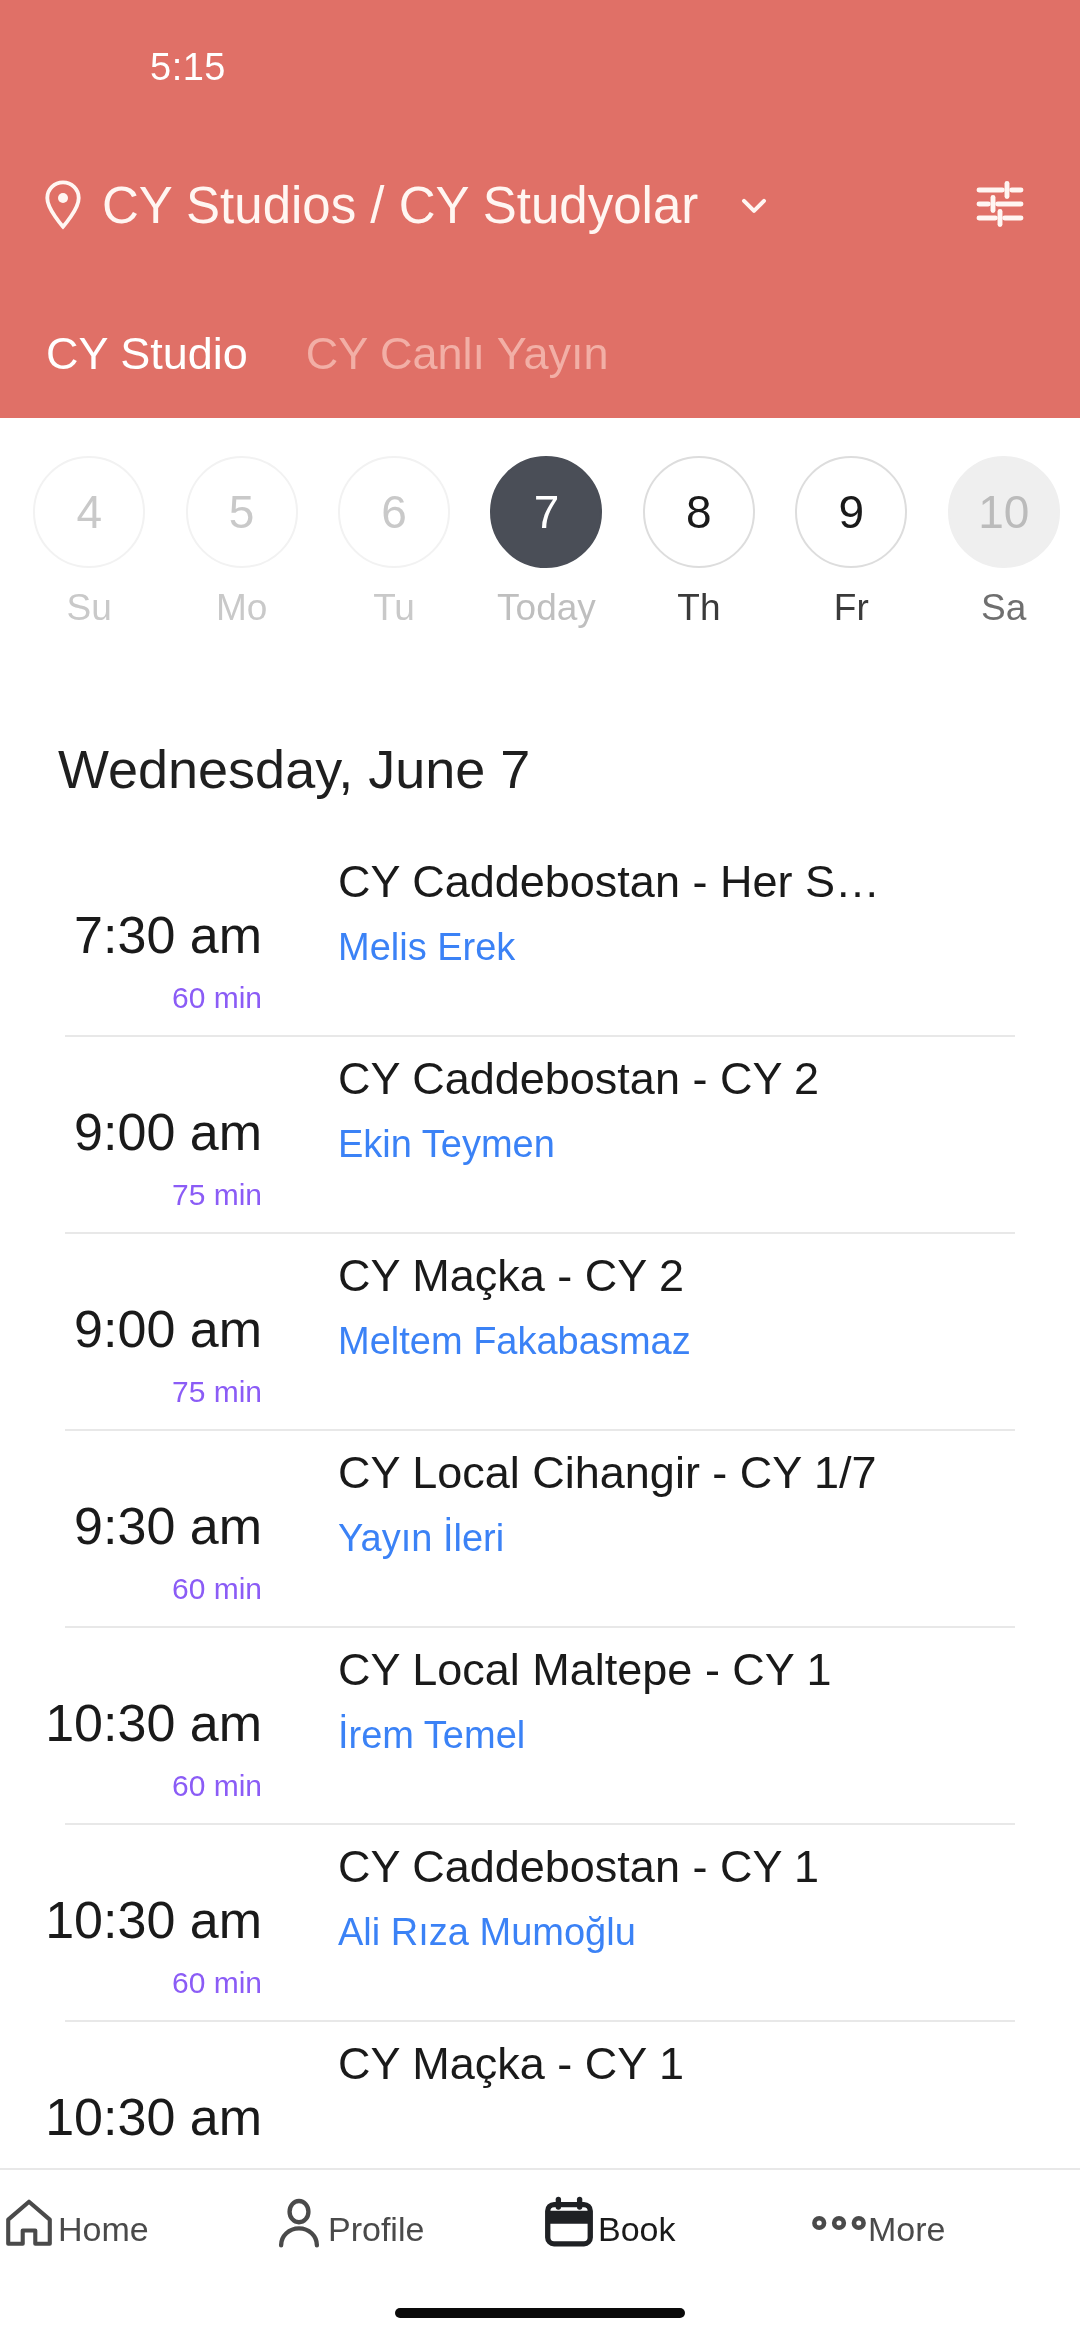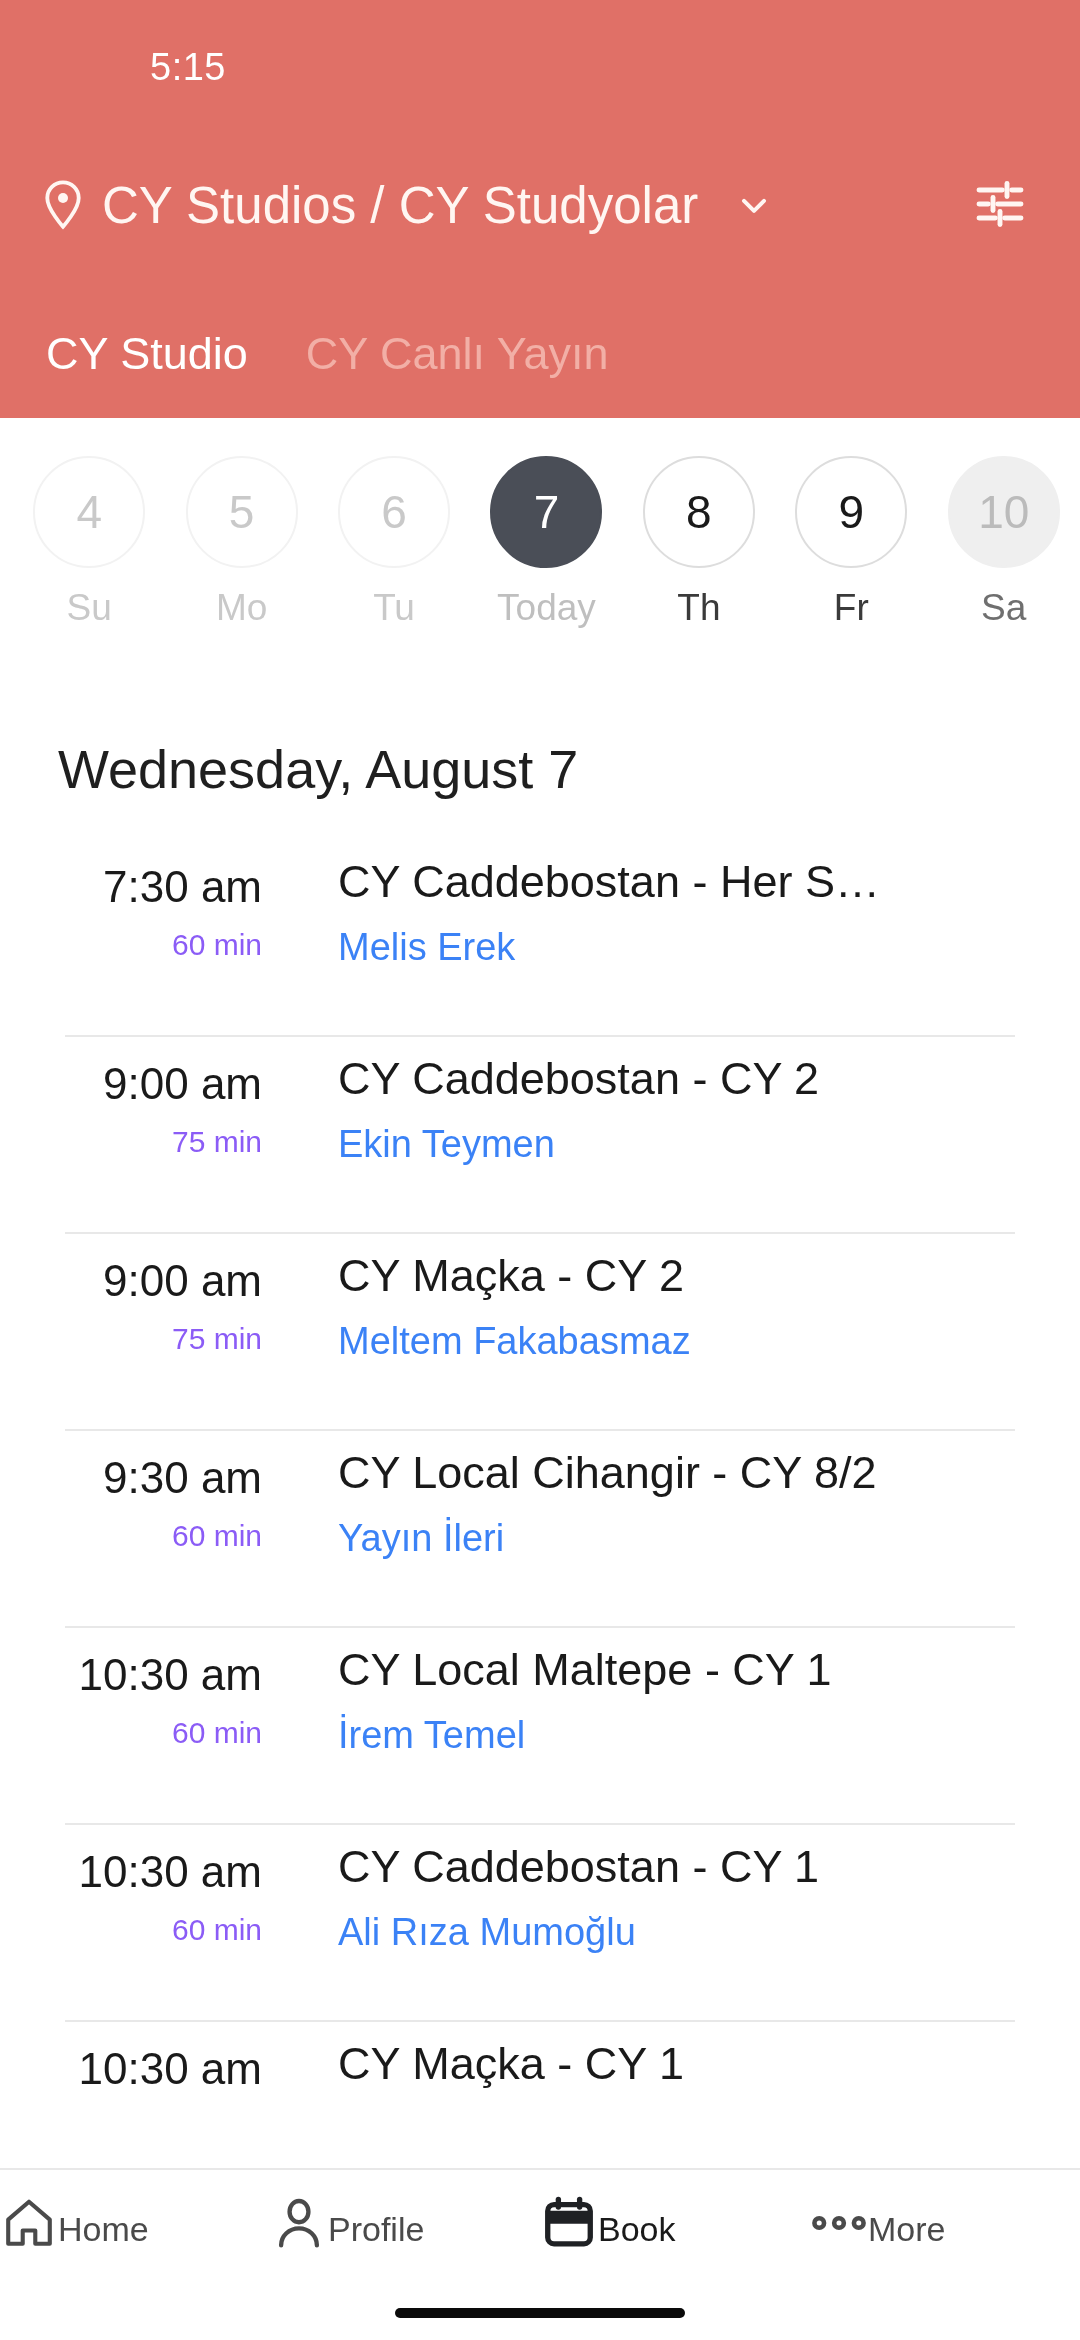--- a/index.html
+++ b/index.html
@@ -81,21 +81,21 @@
   }
   .row { position:relative; height:197px; }
   .row .divider {
     position:absolute; bottom:0; left:65px; width:950px; height:2px;
     background:#E8E8E8;
   }
   .timecol {
     position:absolute; left:0; top:22px; width:262px;
     display:flex; flex-direction:column; align-items:flex-end;
   }
-  .time { font-size:44px; color:#1A1A1A; }
+  .time { font-size:52px; color:#1A1A1A;margin-top:43px; }
   .dur  { font-size:30px; color:#8b5cf6; margin-top:16px; }
   .infocol { position:absolute; left:338px; top:16px; right:30px; }
   .cls-name {
     font-size:45px; color:#1A1A1A; white-space:nowrap;
     overflow:hidden; text-overflow:ellipsis;
   }
   .cls-teacher { font-size:38px; color:#3b82f6; margin-top:18px; }
 
   
   .bottomnav {
@@ -182,21 +182,21 @@
       <div class="dayitem">
         <div class="daycircle dc-normal">9</div>
         <div class="daylabel dl-normal">Fr</div>
       </div>
       <div class="dayitem">
         <div class="daycircle dc-pressed">10</div>
         <div class="daylabel dl-pressed">Sa</div>
       </div>
     </div>
 
-  <div class="daytitle">Wednesday, August 7</div>
+  <div class="daytitle">Wednesday, June 7</div>
 
   <div class="list" id="classlist">
       <div class="row">
         <div class="timecol">
           <div class="time">7:30 am</div>
           <div class="dur">60 min</div>
         </div>
         <div class="infocol">
           <div class="cls-name">CY Caddebostan - Her S…</div>
           <div class="cls-teacher">Melis Erek</div>
@@ -224,21 +224,21 @@
           <div class="cls-teacher">Meltem Fakabasmaz</div>
         </div>
         <div class="divider"></div>
       </div>
       <div class="row">
         <div class="timecol">
           <div class="time">9:30 am</div>
           <div class="dur">60 min</div>
         </div>
         <div class="infocol">
-          <div class="cls-name">CY Local Cihangir - CY 8/2</div>
+          <div class="cls-name">CY Local Cihangir - CY 1/7</div>
           <div class="cls-teacher">Yayın İleri</div>
         </div>
         <div class="divider"></div>
       </div>
       <div class="row">
         <div class="timecol">
           <div class="time">10:30 am</div>
           <div class="dur">60 min</div>
         </div>
         <div class="infocol">

